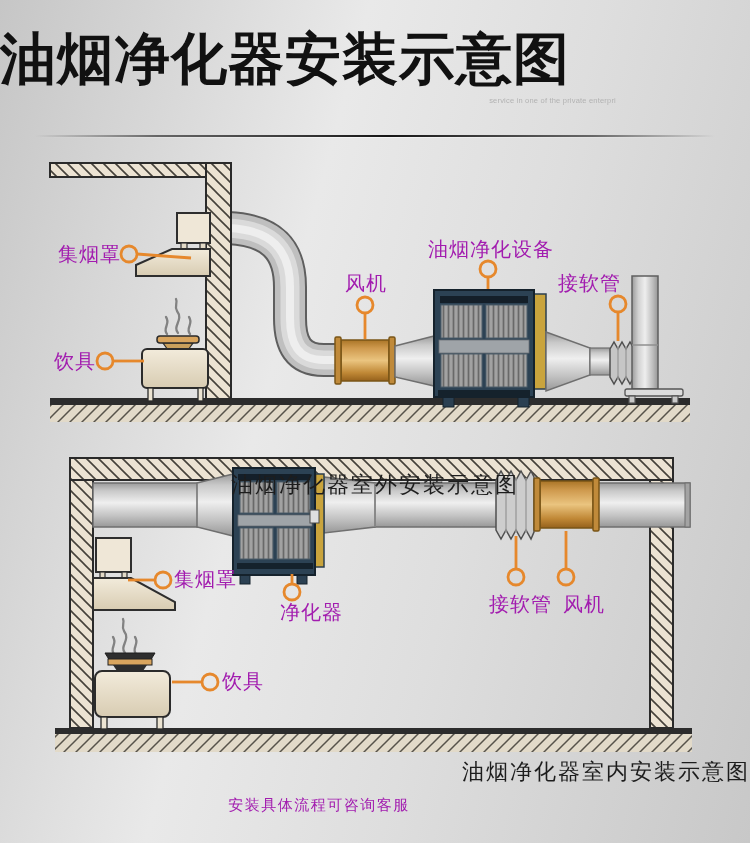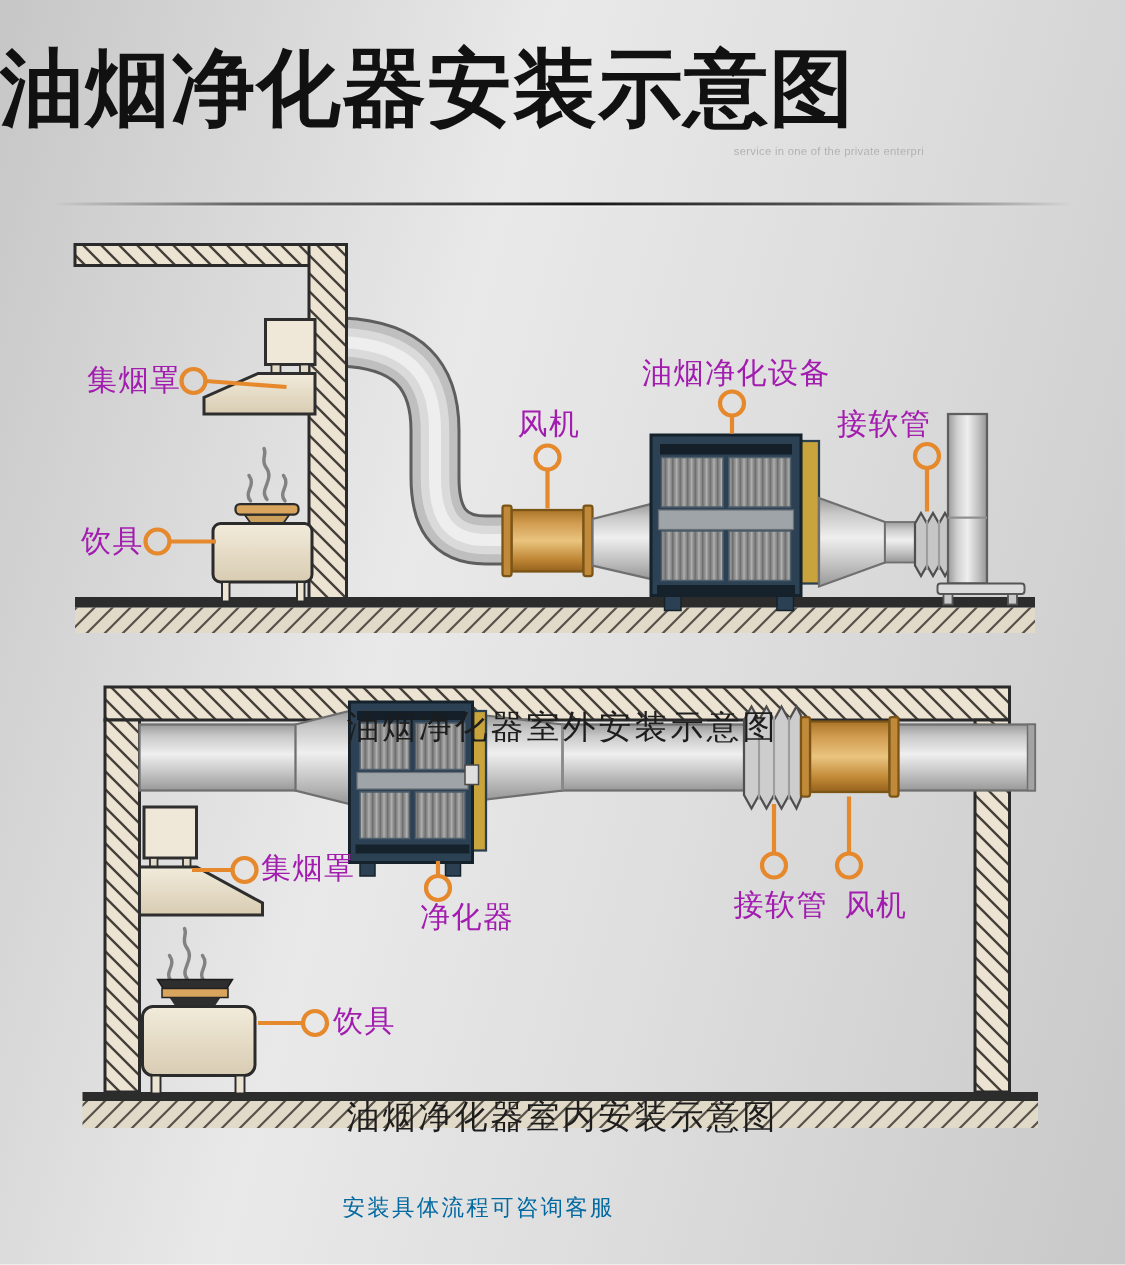--- a/index.html
+++ b/index.html
@@ -28,21 +28,21 @@
   .lbl{
     position:absolute;font-size:20px;font-weight:500;color:#a21caf;
     letter-spacing:1px;white-space:nowrap;line-height:22px;
   }
   .caption{
     position:absolute;left:0;width:750px;text-align:center;
     font-size:22px;font-weight:500;color:#1d1d1d;letter-spacing:2px;white-space:nowrap;
   }
   .footer-note{
     position:absolute;left:0;width:638px;text-align:center;
-    font-size:15px;font-weight:500;color:#0369a1;letter-spacing:1.5px;white-space:nowrap;
+    font-size:15px;font-weight:500;color:#a21caf;letter-spacing:1.5px;white-space:nowrap;
   }
 </style>
 </head>
 <body>
 
 <div class="page-title">油烟净化器安装示意图</div>
 <div class="subtitle">
   <div>service in one of the private enterpri</div>
 </div>
 <div class="divider"></div>
@@ -267,15 +267,15 @@
 <div class="lbl" style="left:345px;top:272px;">风机</div>
 <div class="lbl" style="left:428px;top:238px;">油烟净化设备</div>
 <div class="lbl" style="left:558px;top:272px;">接软管</div>
 <div class="caption" style="top:430px;margin-top:40px;">油烟净化器室外安装示意图</div>
 
 <div class="lbl" style="left:174px;top:568px;">集烟罩</div>
 <div class="lbl" style="left:280px;top:601px;">净化器</div>
 <div class="lbl" style="left:489px;top:593px;">接软管</div>
 <div class="lbl" style="left:563px;top:593px;">风机</div>
 <div class="lbl" style="left:222px;top:670px;">饮具</div>
-<div class="caption" style="top:730px;">油烟净化器室内安装示意图</div>
+<div class="caption" style="top:757px;text-align:right;">油烟净化器室内安装示意图</div>
 
 <div class="footer-note" style="top:796px;">安装具体流程可咨询客服</div>
 
 </body></html>

